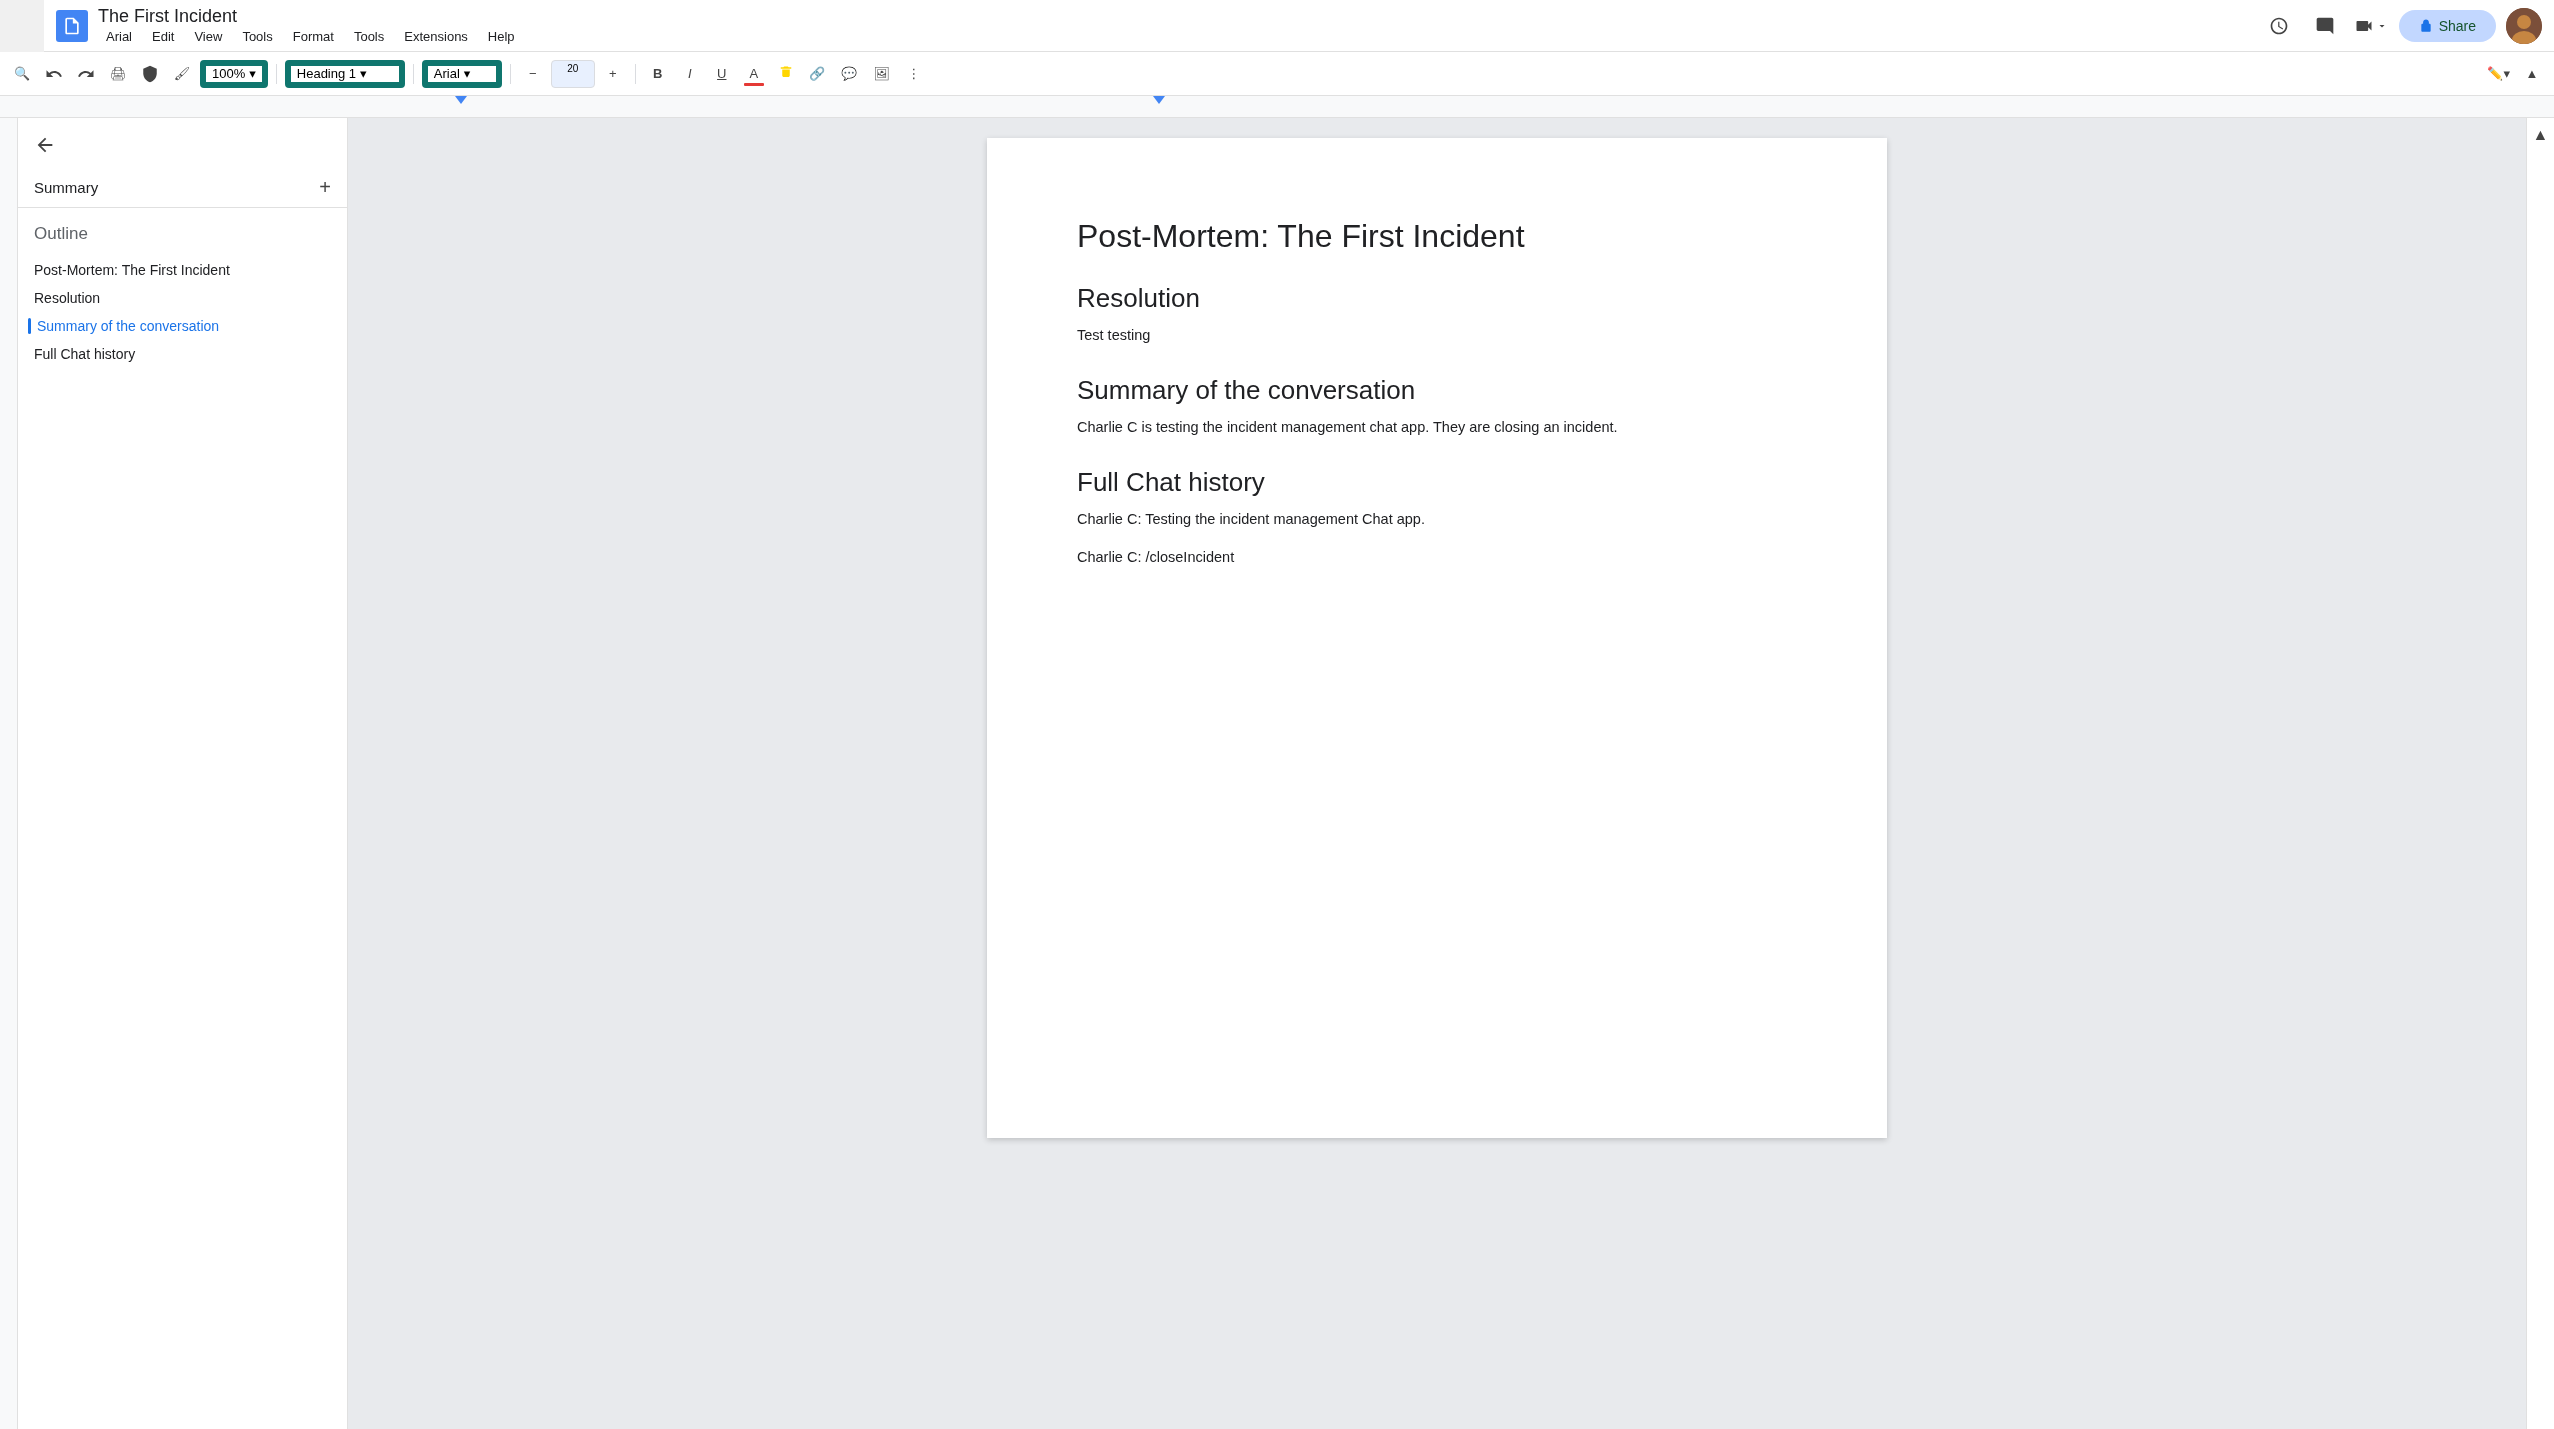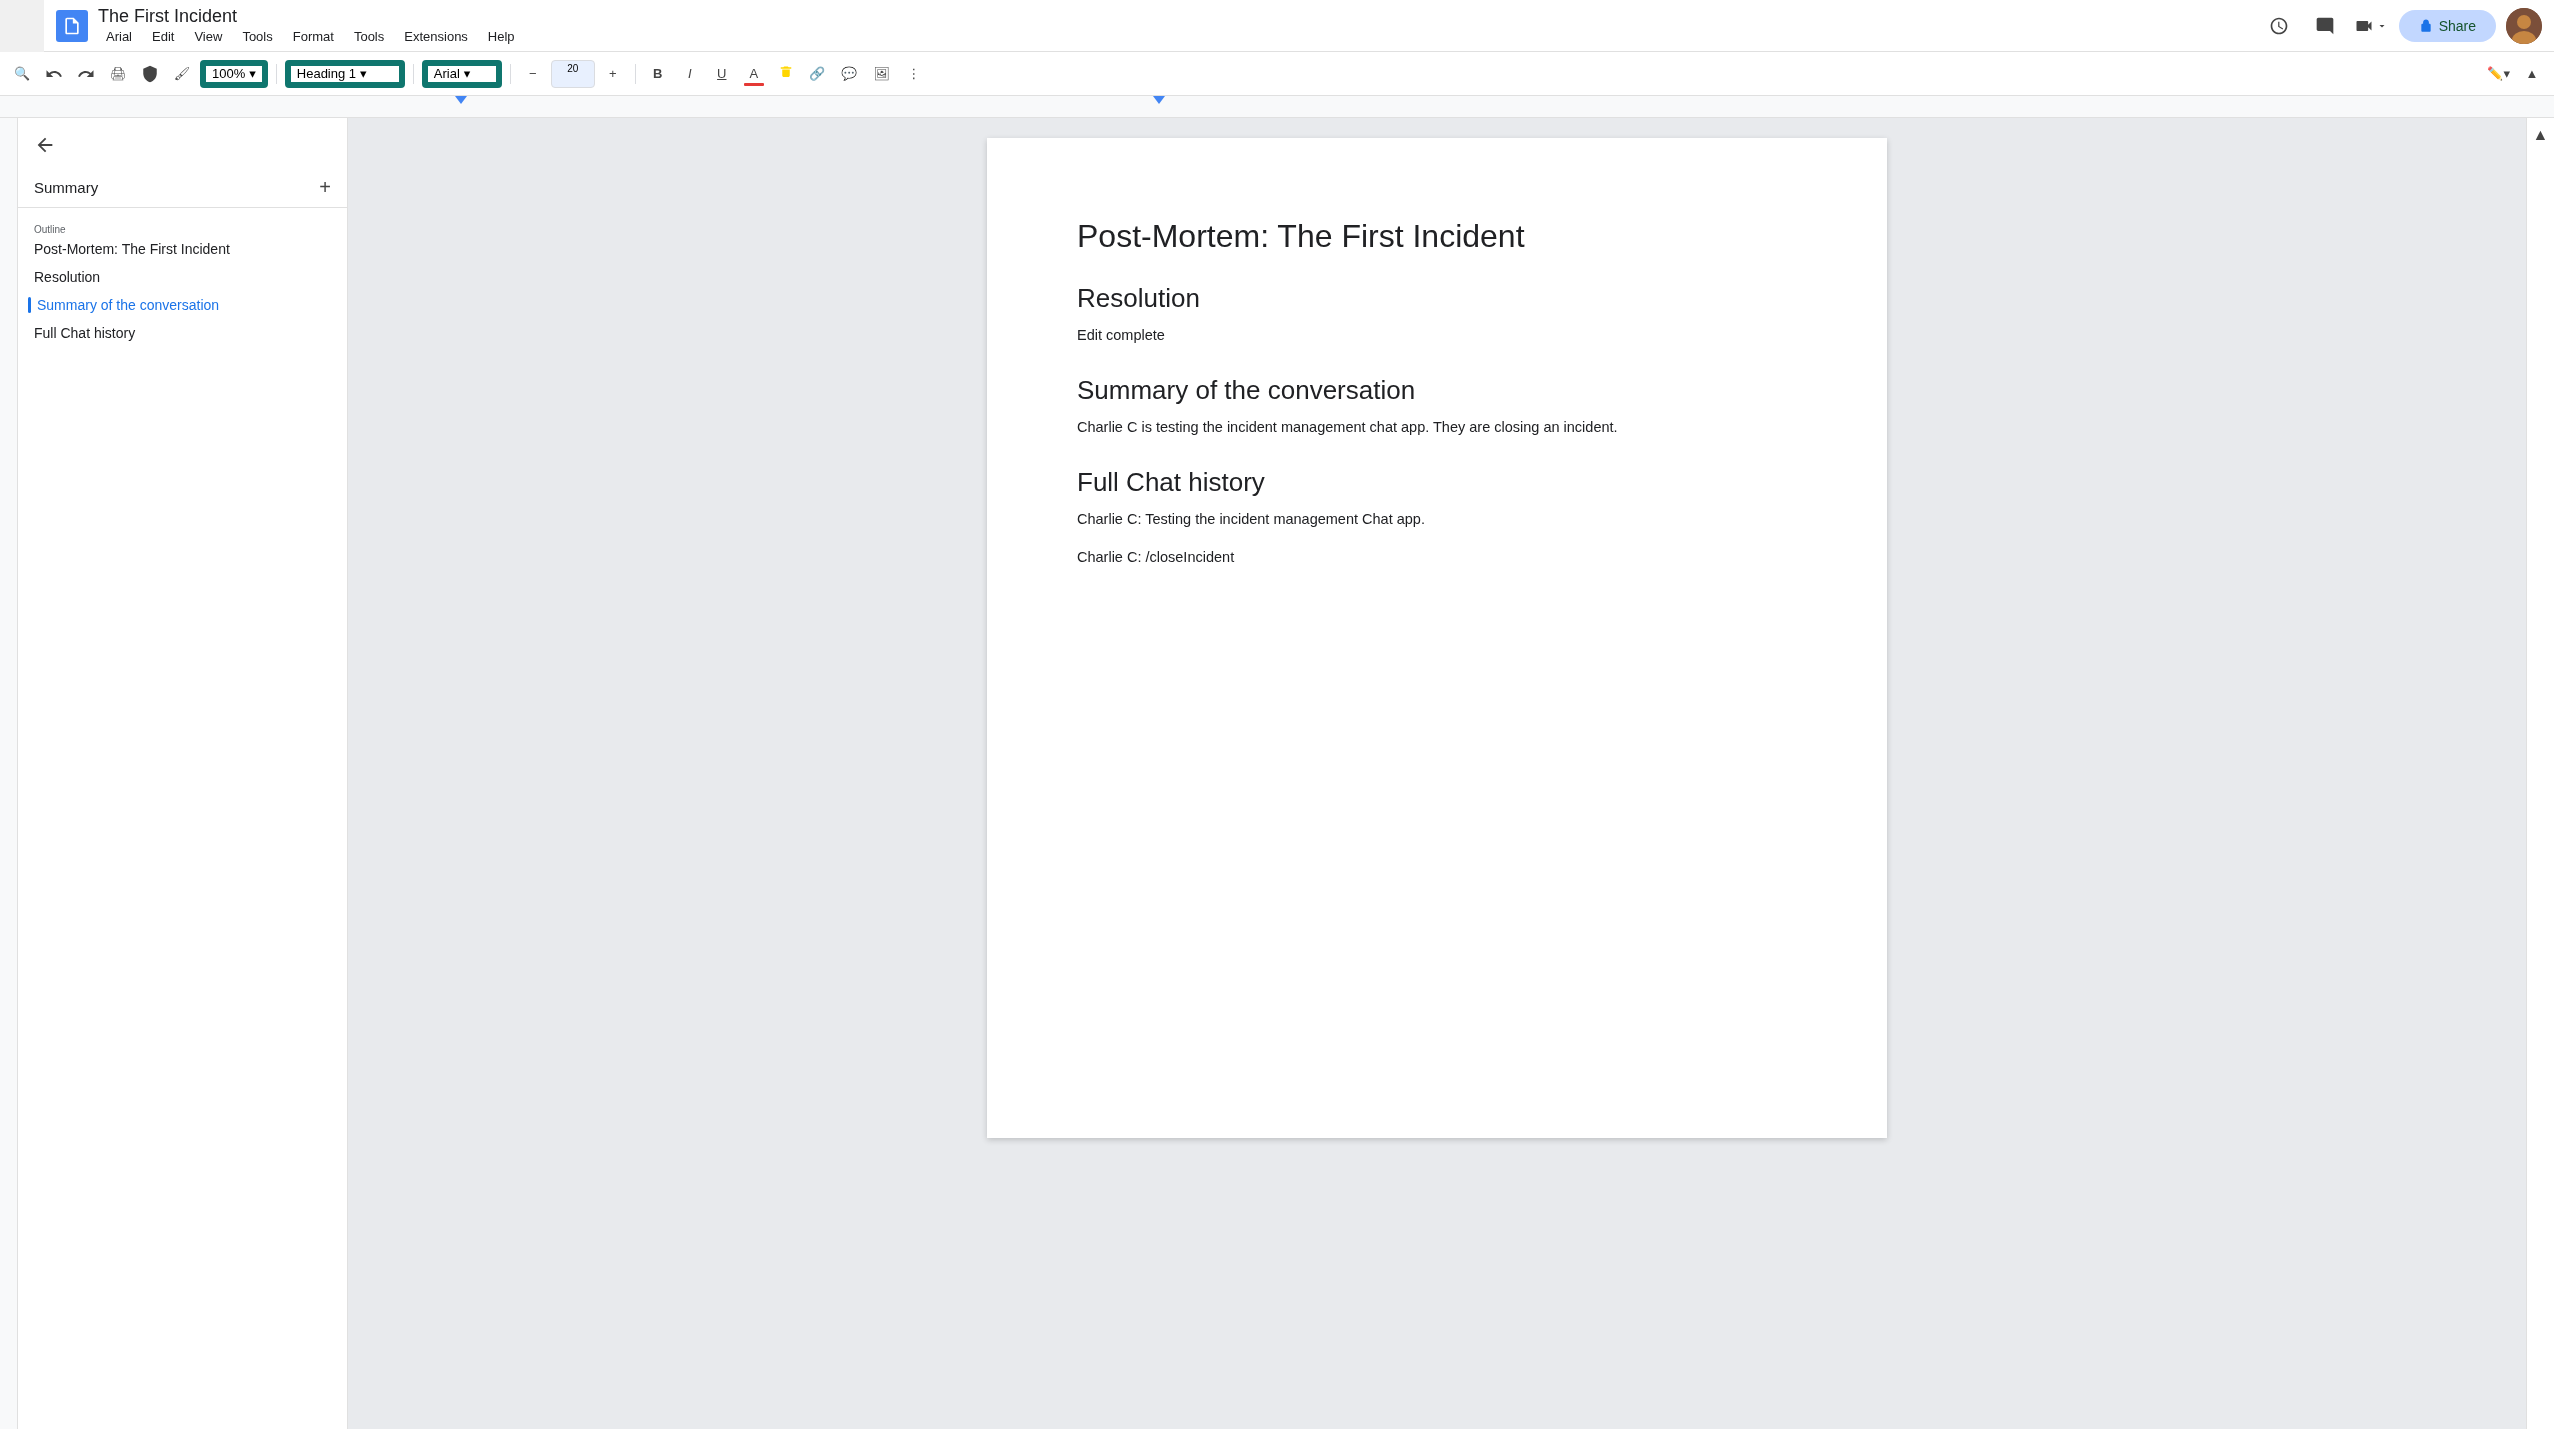--- a/index.html
+++ b/index.html
@@ -84,21 +84,21 @@
       width: 330px; background: #fff; border-right: 1px solid #e0e0e0;
       display: flex; flex-direction: column; flex-shrink: 0;
       overflow-y: auto;
     }
     #sidebar-back { padding: 16px 16px 8px; cursor: pointer; color: #444; }
     #sidebar-back svg { width: 22px; height: 22px; }
     #summary-section { padding: 8px 16px; display: flex; align-items: center; justify-content: space-between; border-bottom: 1px solid #e0e0e0; }
     #summary-label { font-size: 15px; color: #202124; }
     #summary-add { cursor: pointer; color: #444; font-size: 20px; }
     #outline-section { padding: 16px 16px 8px; }
-    #outline-title { font-size: 10px; color: #5f6368; }
+    #outline-title { font-size: 17px; color: #5f6368; margin-bottom: 12px; }
     .outline-item { padding: 6px 0; font-size: 14px; color: #202124; cursor: pointer; }
     .outline-item.active { color: #1a73e8; display: flex; align-items: center; gap: 6px; }
     .outline-item.active::before {
       content: ''; display: inline-block; width: 3px; height: 16px;
       background: #1a73e8; border-radius: 2px; margin-left: -6px;
     }
 
     
     #page-area {
       flex: 1; overflow-y: auto; background: #e8eaed; padding: 20px 40px;
@@ -272,21 +272,21 @@
       <div class="outline-item active">Summary of the conversation</div>
       <div class="outline-item">Full Chat history</div>
     </div>
   </div>
 
   <div id="page-area">
     <div id="page">
       <h1 class="doc-h1">Post-Mortem: The First Incident</h1>
 
       <h2 class="doc-h2">Resolution</h2>
-      <p class="doc-p">Edit complete</p>
+      <p class="doc-p">Test testing</p>
 
       <h2 class="doc-h2">Summary of the conversation</h2>
       <p class="doc-p">Charlie C is testing the incident management chat app. They are closing an incident.</p>
 
       <h2 class="doc-h2">Full Chat history</h2>
       <p class="doc-p">Charlie C: Testing the incident management Chat app.</p>
       <p class="doc-p">Charlie C: /closeIncident</p>
     </div>
   </div>
 

